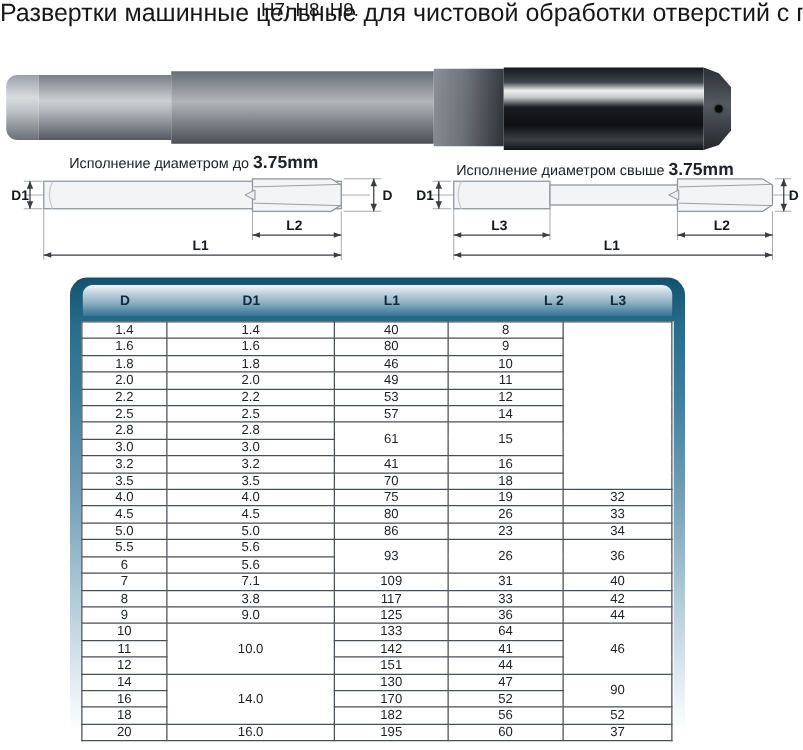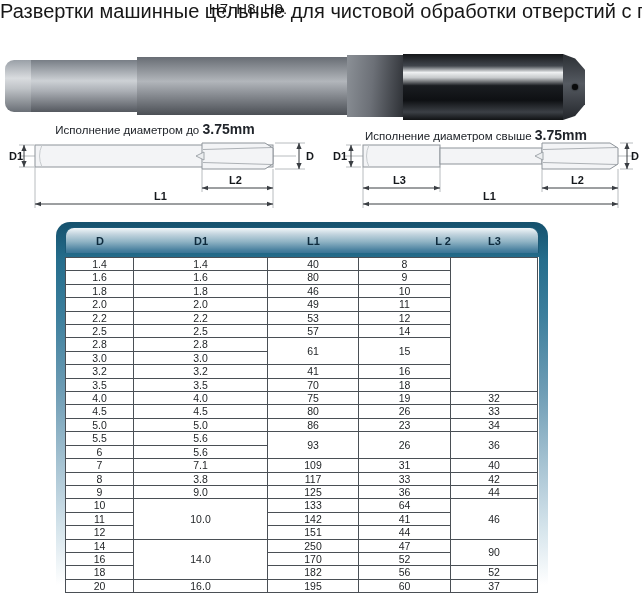--- a/index.html
+++ b/index.html
@@ -310,21 +310,21 @@
             <td>41</td>
           </tr>
           <tr>
             <td>12</td>
             <td>151</td>
             <td>44</td>
           </tr>
           <tr>
             <td>14</td>
             <td rowspan="3">14.0</td>
-            <td>250</td>
+            <td>130</td>
             <td>47</td>
             <td rowspan="2">90</td>
           </tr>
           <tr>
             <td>16</td>
             <td>170</td>
             <td>52</td>
           </tr>
           <tr>
             <td>18</td>

